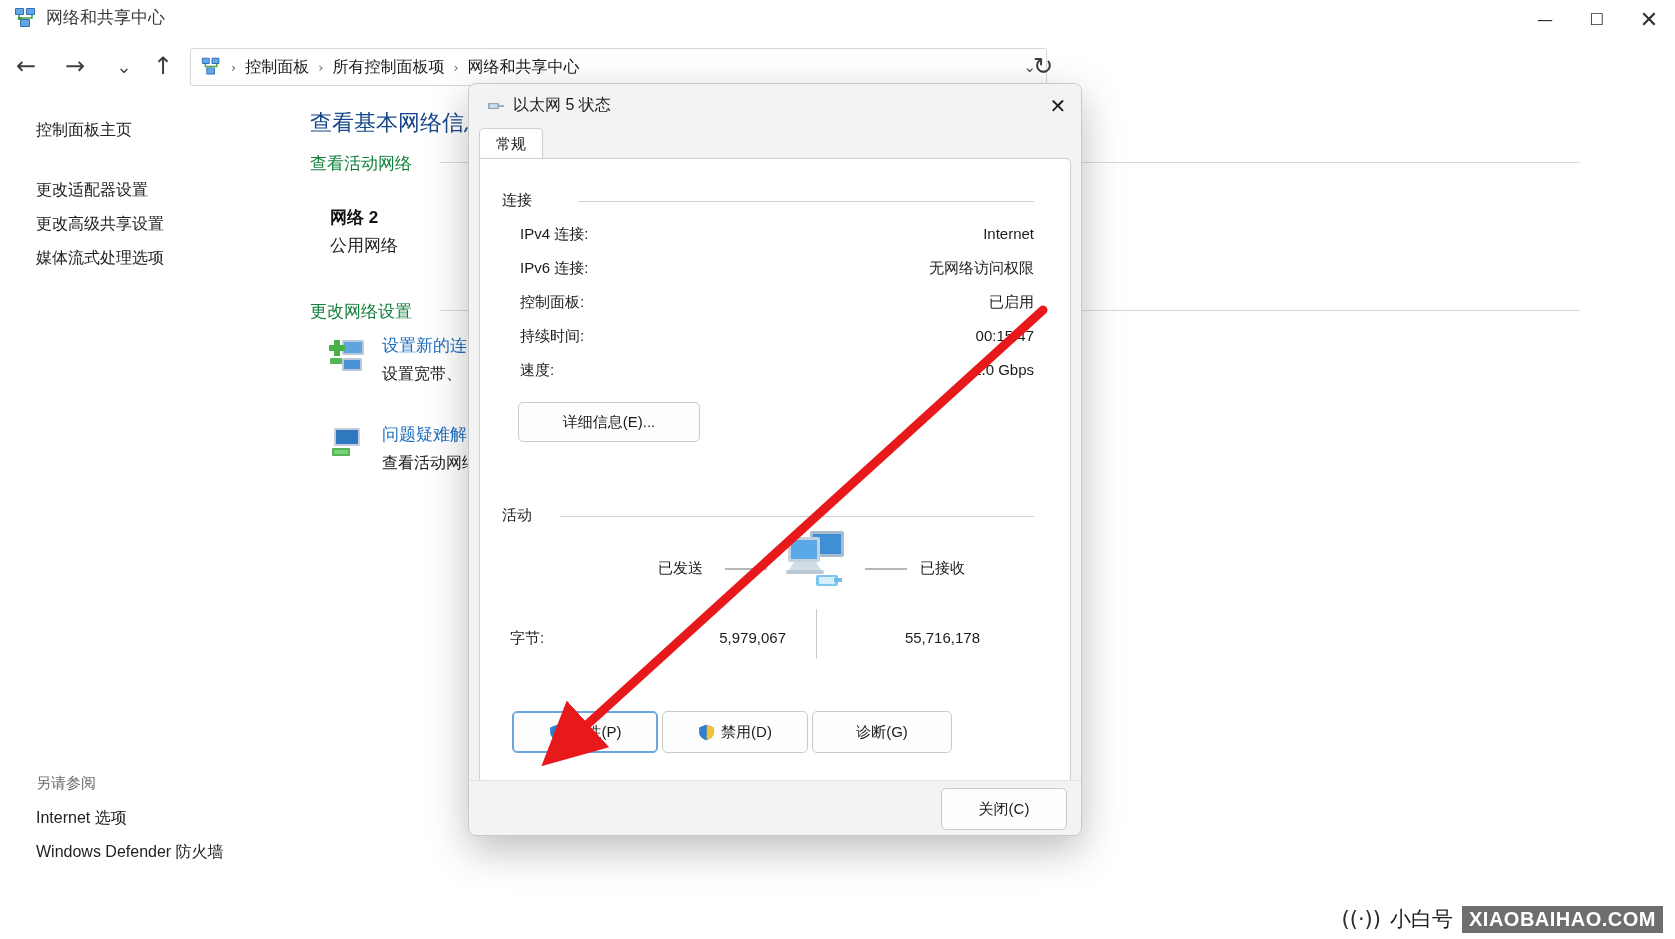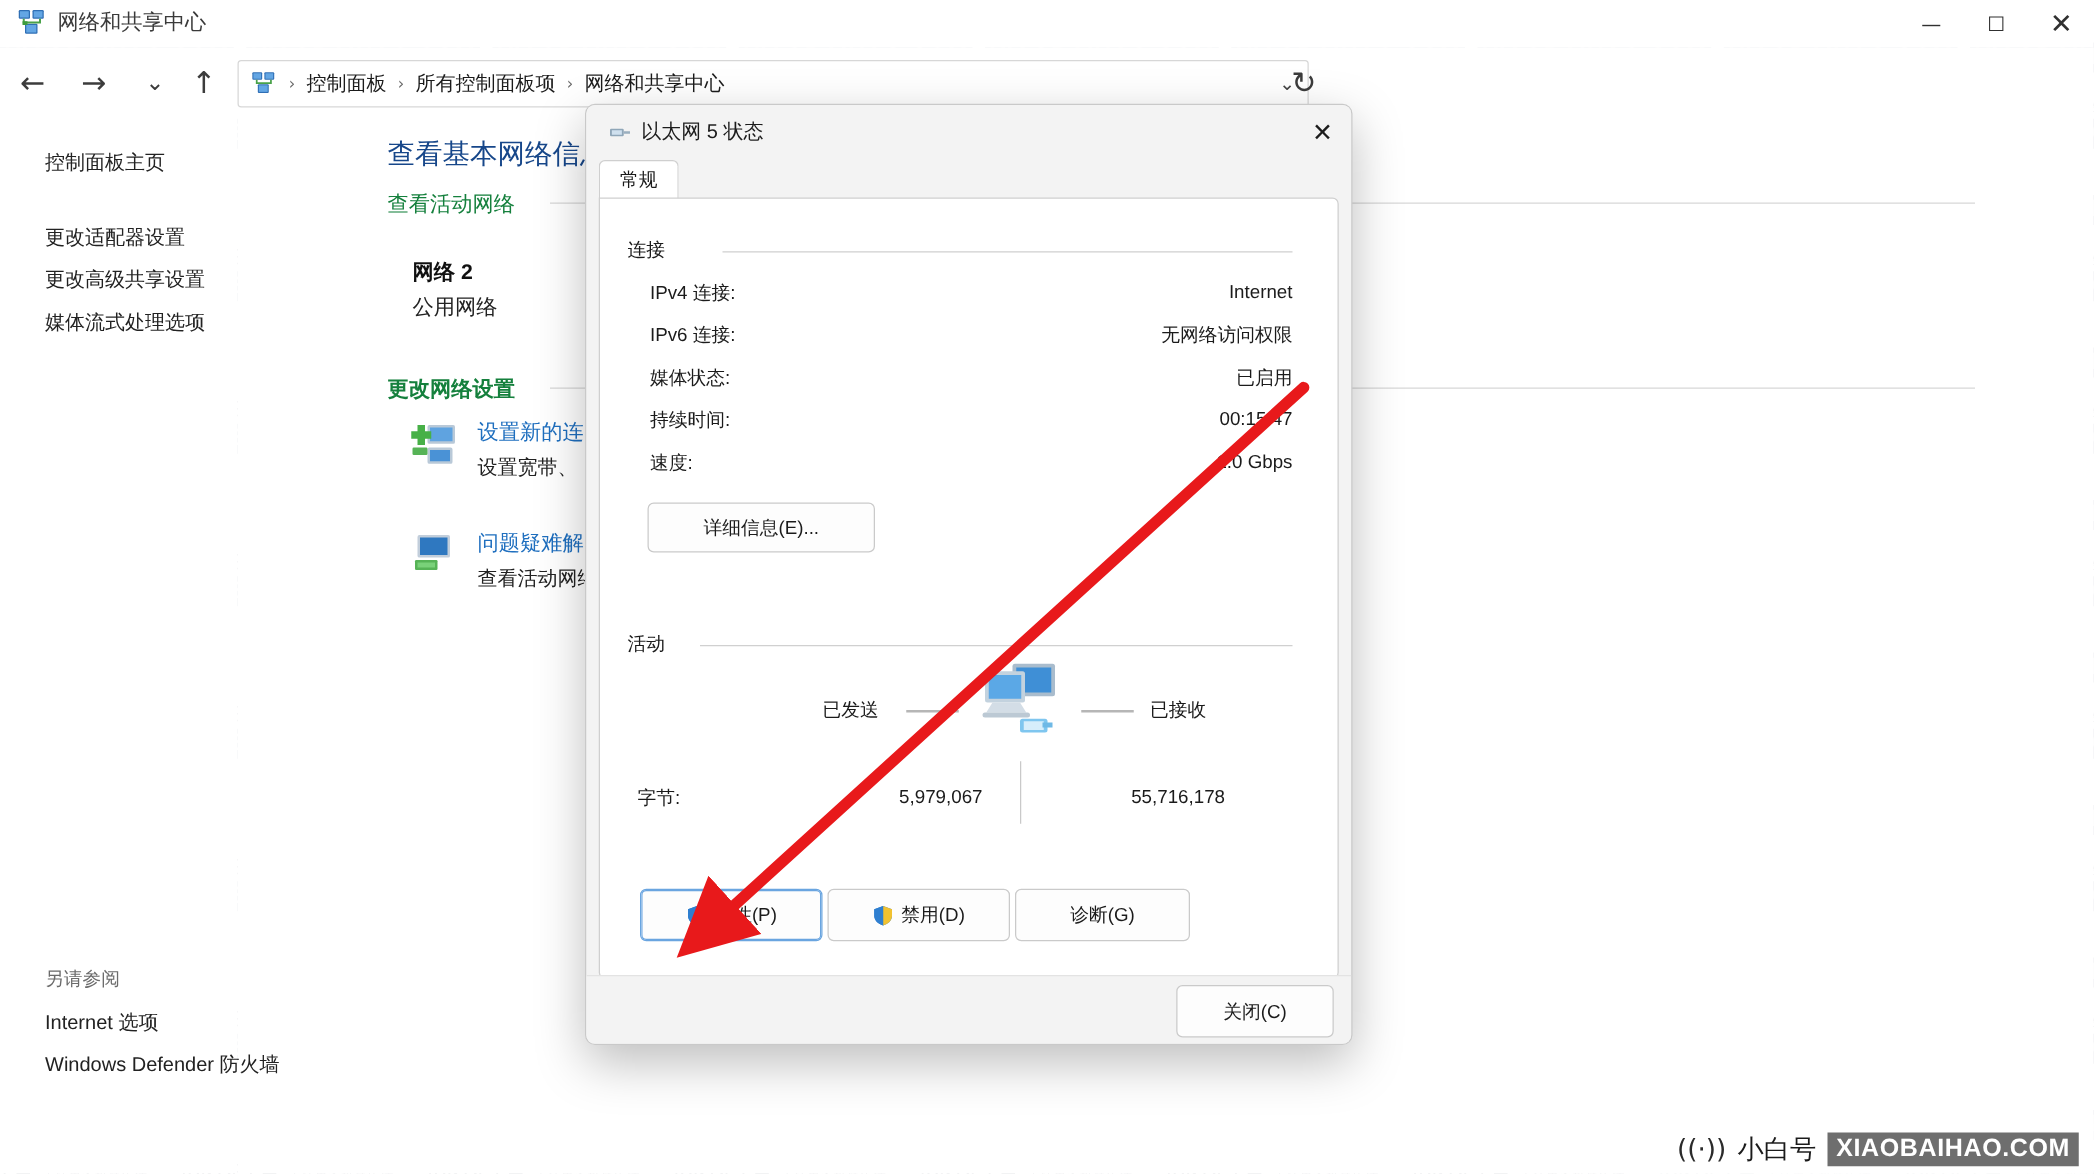--- a/index.html
+++ b/index.html
@@ -157,21 +157,21 @@
 
 <div class="main">
   <div class="pgtitle">查看基本网络信息</div>
 
   <div class="sec-h" style="left:120px;top:58px;">查看活动网络</div>
   <div class="sec-rule" style="left:250px;top:68px;width:1140px;"></div>
 
   <div class="net-name" style="left:140px;top:112px;">网络 2</div>
   <div class="net-sub" style="left:140px;top:140px;">公用网络</div>
 
-  <div class="sec-h" style="left:120px;top:206px;font-weight:bold;">更改网络设置</div>
+  <div class="sec-h" style="left:120px;top:206px;">更改网络设置</div>
   <div class="sec-rule" style="left:250px;top:216px;width:1140px;"></div>
 
   <svg style="position:absolute;left:138px;top:244px;width:40px;height:38px;" viewBox="0 0 40 38">
     <rect x="14" y="2" width="22" height="15" rx="1.5" fill="#b9c9d8"></rect>
     <rect x="16" y="4" width="18" height="11" fill="#5fa3e0"></rect>
     <rect x="14" y="20" width="20" height="13" rx="1.5" fill="#b9c9d8"></rect>
     <rect x="16" y="22" width="16" height="9" fill="#4a92d6"></rect>
     <rect x="2" y="20" width="12" height="6" rx="1" fill="#56b356"></rect>
     <path d="M4 2 h6 v5 h5 v6 h-5 v5 h-6 v-5 h-5 v-6 h5 z" fill="#47b047" transform="translate(2,0)"></path>
   </svg>
@@ -489,21 +489,21 @@
 
     <div class="grp-l" style="left:22px;top:32px;">连接</div>
     <div class="grp-r" style="left:98px;top:42px;width:456px;"></div>
 
     <div class="fl" style="left:40px;top:66px;">IPv4 连接:</div>
     <div class="fv" style="right:36px;top:66px;">Internet</div>
 
     <div class="fl" style="left:40px;top:100px;">IPv6 连接:</div>
     <div class="fv" style="right:36px;top:100px;">无网络访问权限</div>
 
-    <div class="fl" style="left:40px;top:134px;">媒体状态:</div>
+    <div class="fl" style="left:40px;top:134px;">控制面板:</div>
     <div class="fv" style="right:36px;top:134px;">已启用</div>
 
     <div class="fl" style="left:40px;top:168px;">持续时间:</div>
     <div class="fv" style="right:36px;top:168px;">00:15:47</div>
 
     <div class="fl" style="left:40px;top:202px;">速度:</div>
     <div class="fv" style="right:36px;top:202px;">1.0 Gbps</div>
 
     <div class="btn" style="left:38px;top:243px;width:180px;height:38px;">
       <span>详细信息(E)...</span>

